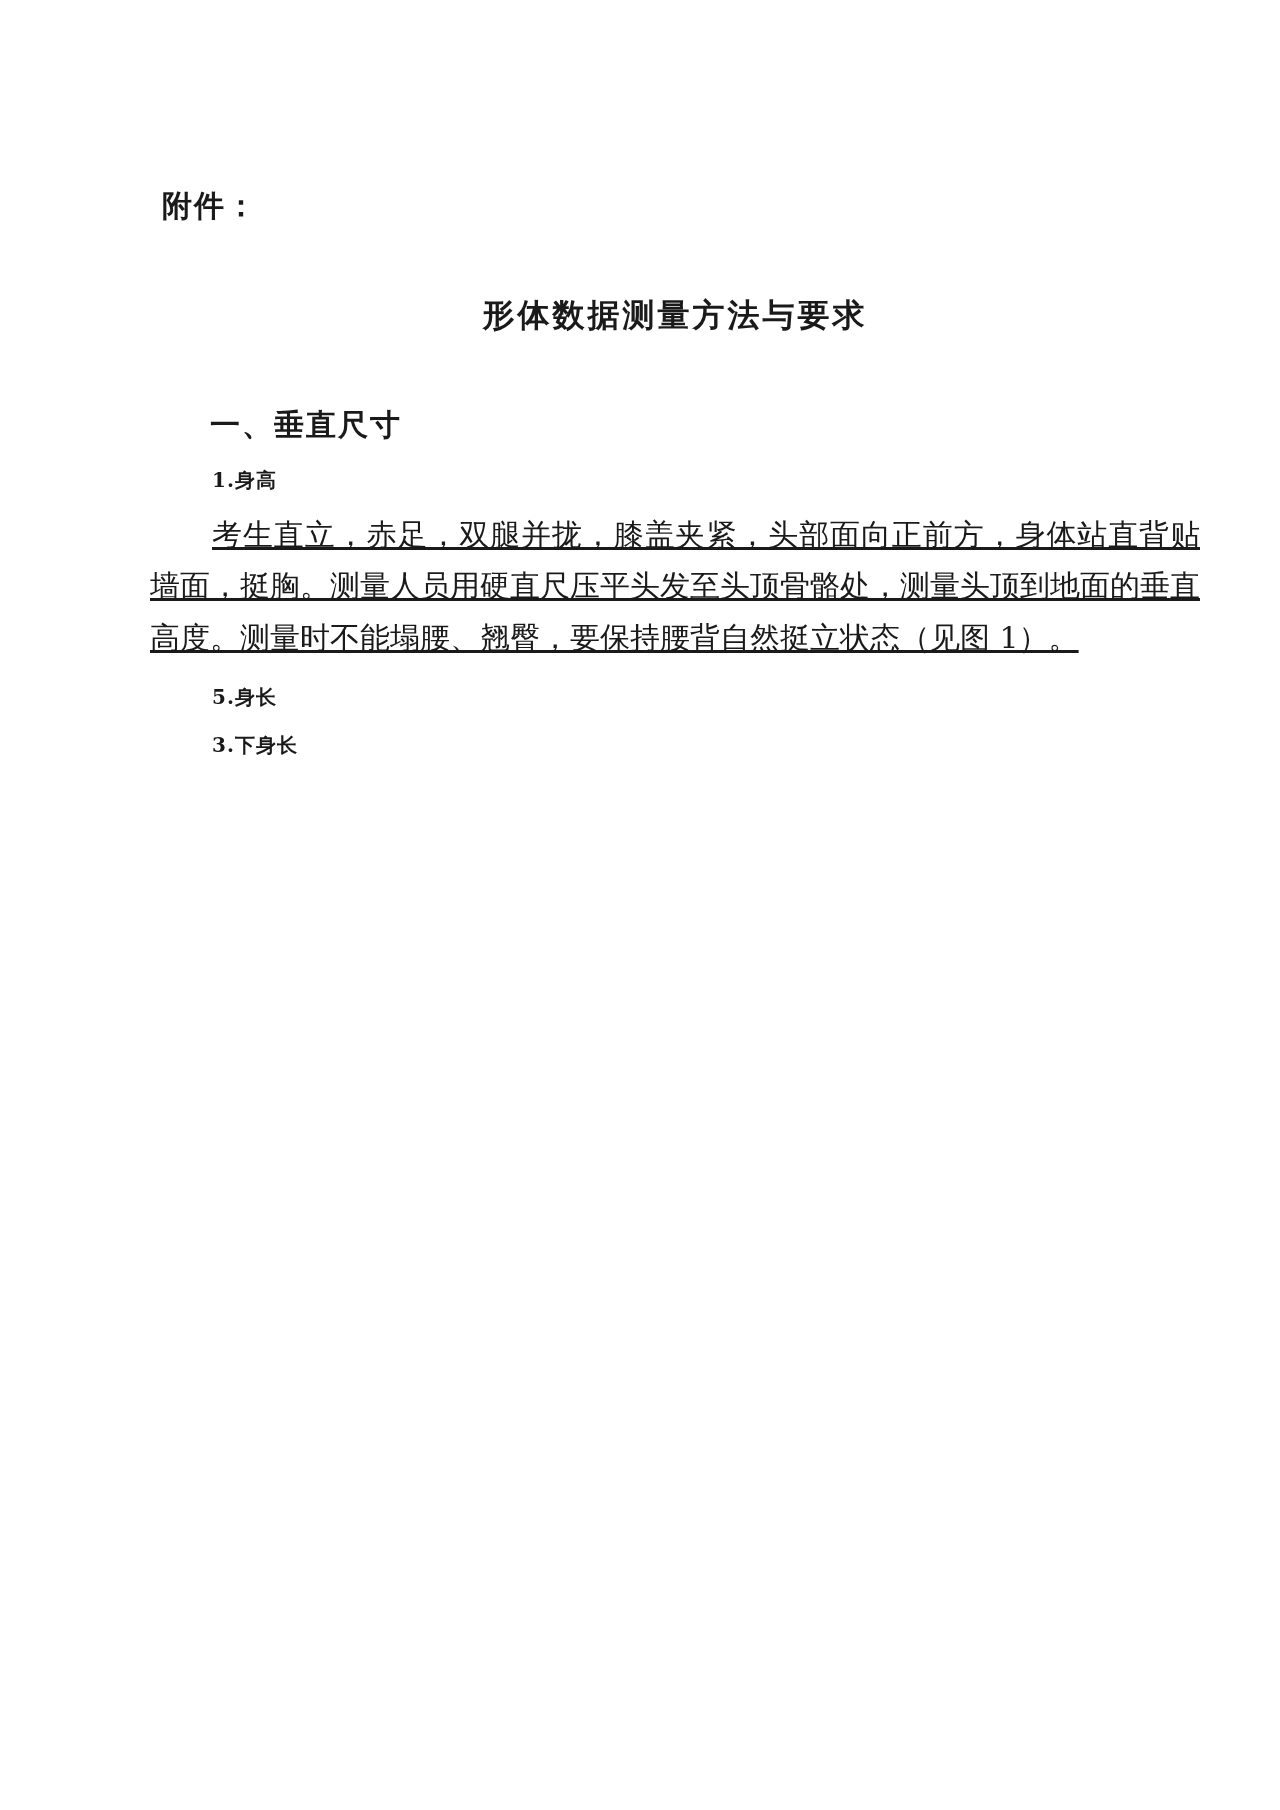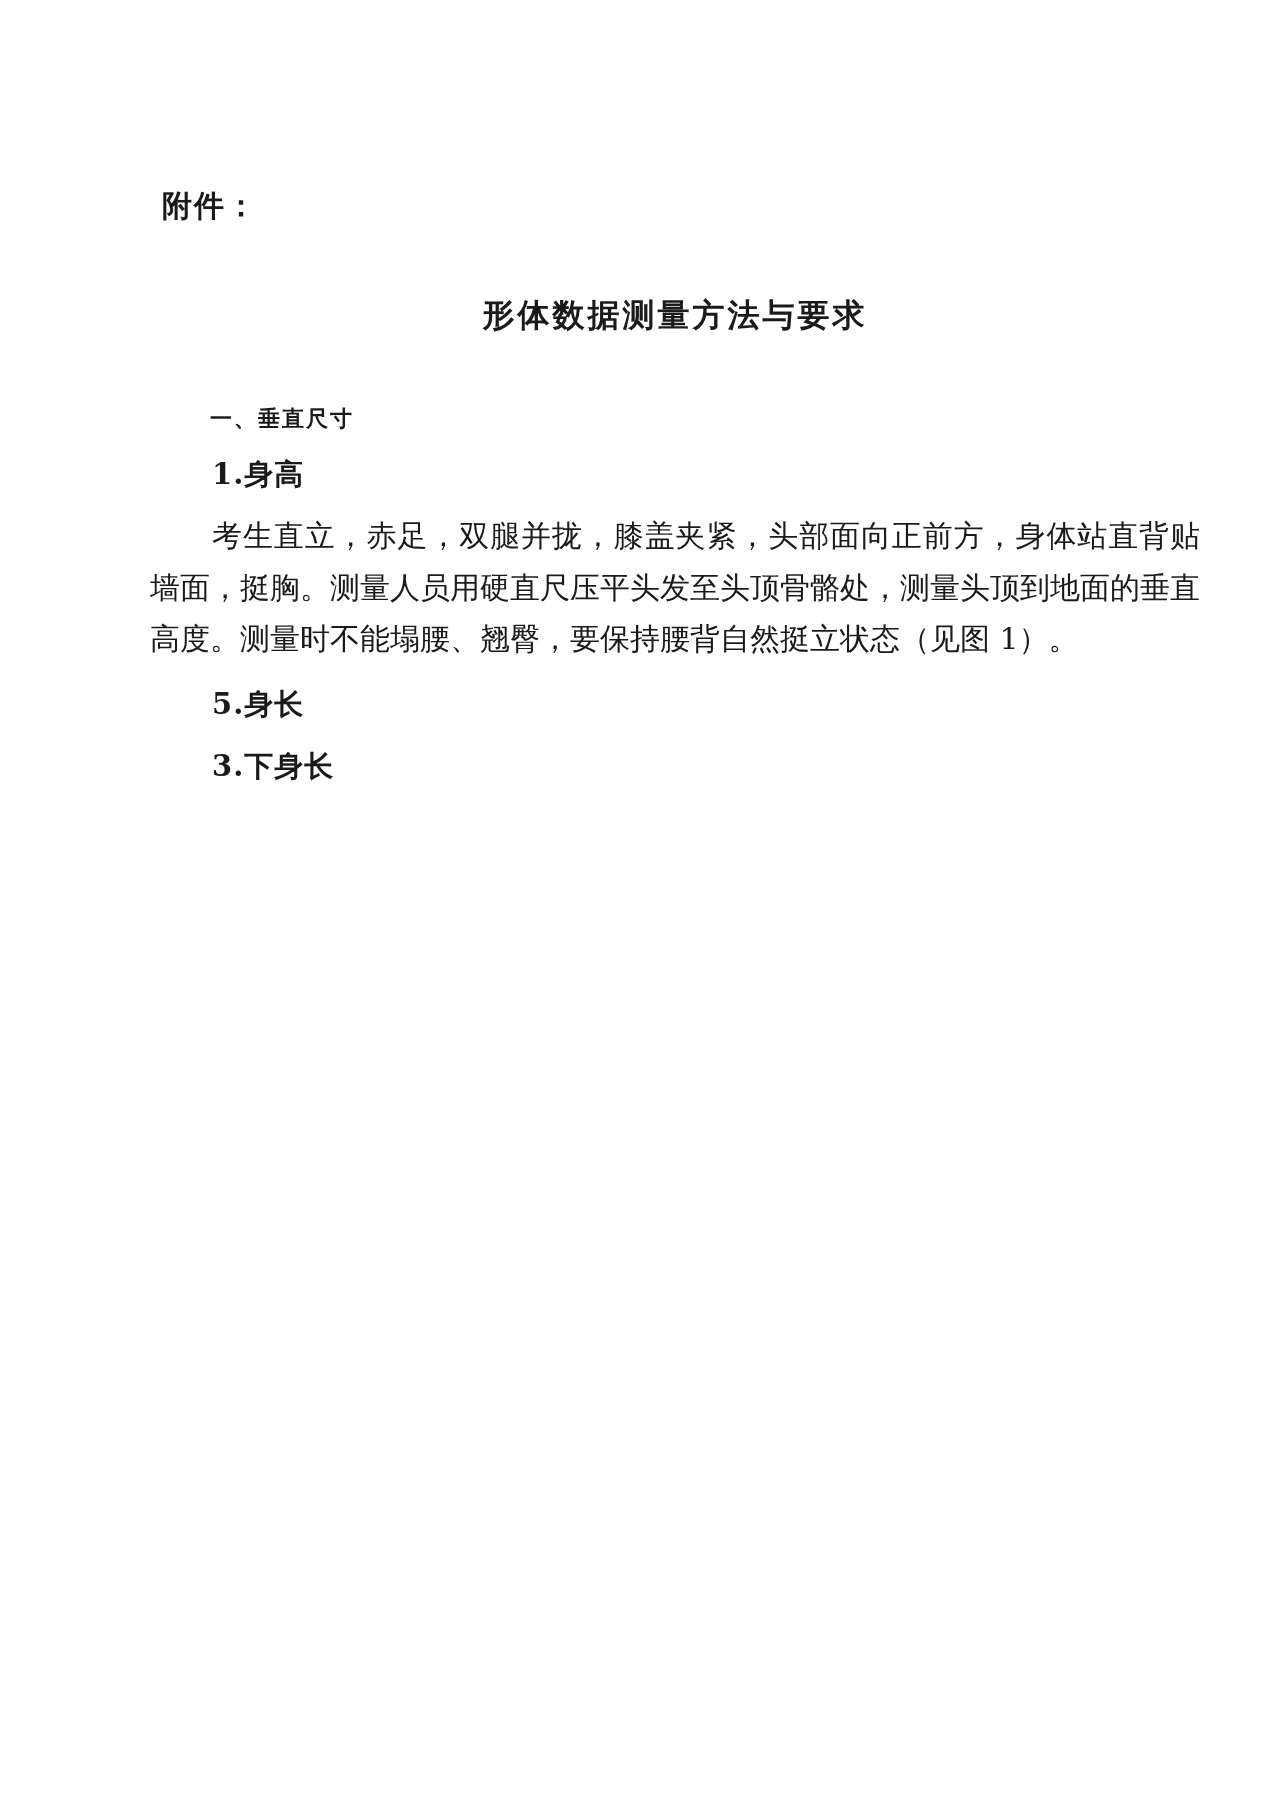--- a/index.html
+++ b/index.html
@@ -34,41 +34,42 @@
     font-family: "DejaVu Serif", serif;
     font-weight: bold;
     font-size: 32px;
     letter-spacing: 3px;
     margin: 66px 0 0 0;
     line-height: 1.4;
   }
   .section-heading {
     font-family: "DejaVu Sans", sans-serif;
     font-weight: bold;
-    font-size: 22px;
+    font-size: 30px;
     letter-spacing: 2px;
     margin: 64px 0 0 60px;
     line-height: 1.5;
   }
   .sub-heading {
-    font-size: 29px;
+    font-size: 20px;
     margin: 18px 0 0 62px;
     letter-spacing: 1px;
     line-height: 1.5;
     font-family: "DejaVu Serif", serif;
   }
   .body-para {
     font-size: 30px;
     line-height: 1.72;
     margin: 14px 0 0 0;
     text-align: justify;
     text-justify: inter-ideograph;
     text-indent: 62px;
     letter-spacing: 0px;
     font-family: "DejaVu Serif", serif;
+    text-decoration: underline;
   }
   .body-para.tight {
     letter-spacing: -0.5px;
   }
 </style>
 </head>
 <body>
 
 <div class="page">
 

